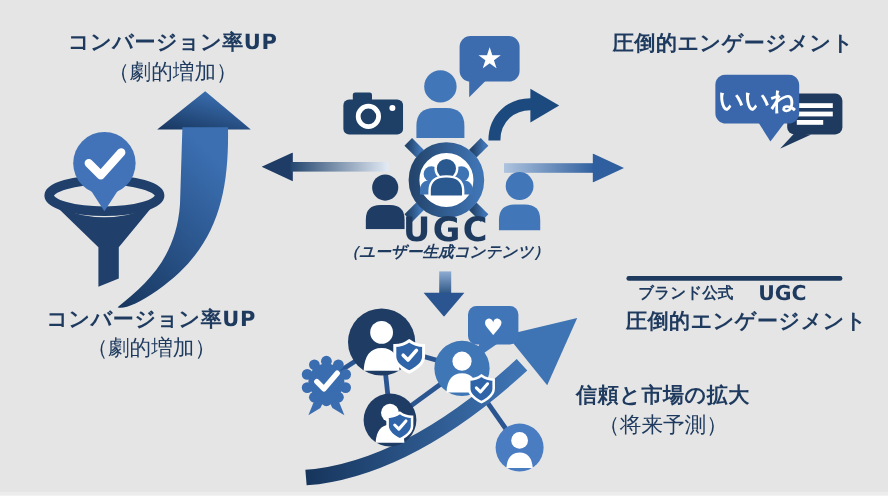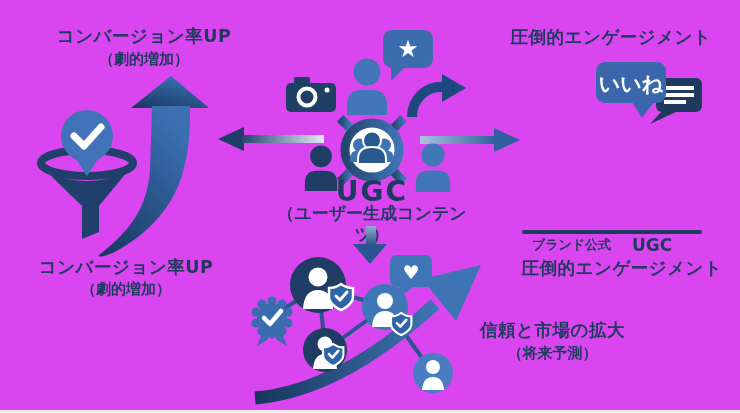--- a/index.html
+++ b/index.html
@@ -1,25 +1,25 @@
 <!DOCTYPE html>
 <html><head>
 <meta charset="utf-8">
 <style>
   html,body{margin:0;padding:0;background:#fff;}
   #canvas{
-    position:relative;width:740px;height:413px;background:#d946ef;
+    position:relative;width:740px;height:413px;background:#e5e5e5;
     font-family:"DejaVu Sans","Liberation Sans",sans-serif;overflow:hidden;
   }
   .abs{position:absolute;}
   .t{color:#1e3a5e;text-align:center;line-height:1.25;}
   .t-head{font-size:17.5px;font-weight:800;letter-spacing:0.5px;}
-  .t-sub{font-size:15px;font-weight:700;}
+  .t-sub{font-size:18px;font-weight:400;}
   .t-ugc{font-size:28px;font-weight:800;letter-spacing:2px;}
-  .t-ugcsub{font-size:17px;font-weight:800;}
+  .t-ugcsub{font-size:13px;font-weight:800;font-style:italic;}
   .t-barlab{font-size:13px;font-weight:800;}
   .t-barlab2{font-size:17px;font-weight:800;}
   .axis{position:absolute;background:#1e3a5e;border-radius:2px;}
   .bubble{position:absolute;border-radius:9px;background:#3c6bae;}
   .bubble .glyph{display:block;width:100%;text-align:center;color:#fff;}
   .tail-dl{position:absolute;width:0;height:0;border-top:15px solid #3c6bae;border-right:15px solid transparent;}
   .page-edge{position:absolute;left:0;bottom:0;width:740px;height:3px;background:#ececec;}
 </style>
 </head>
 <body>

